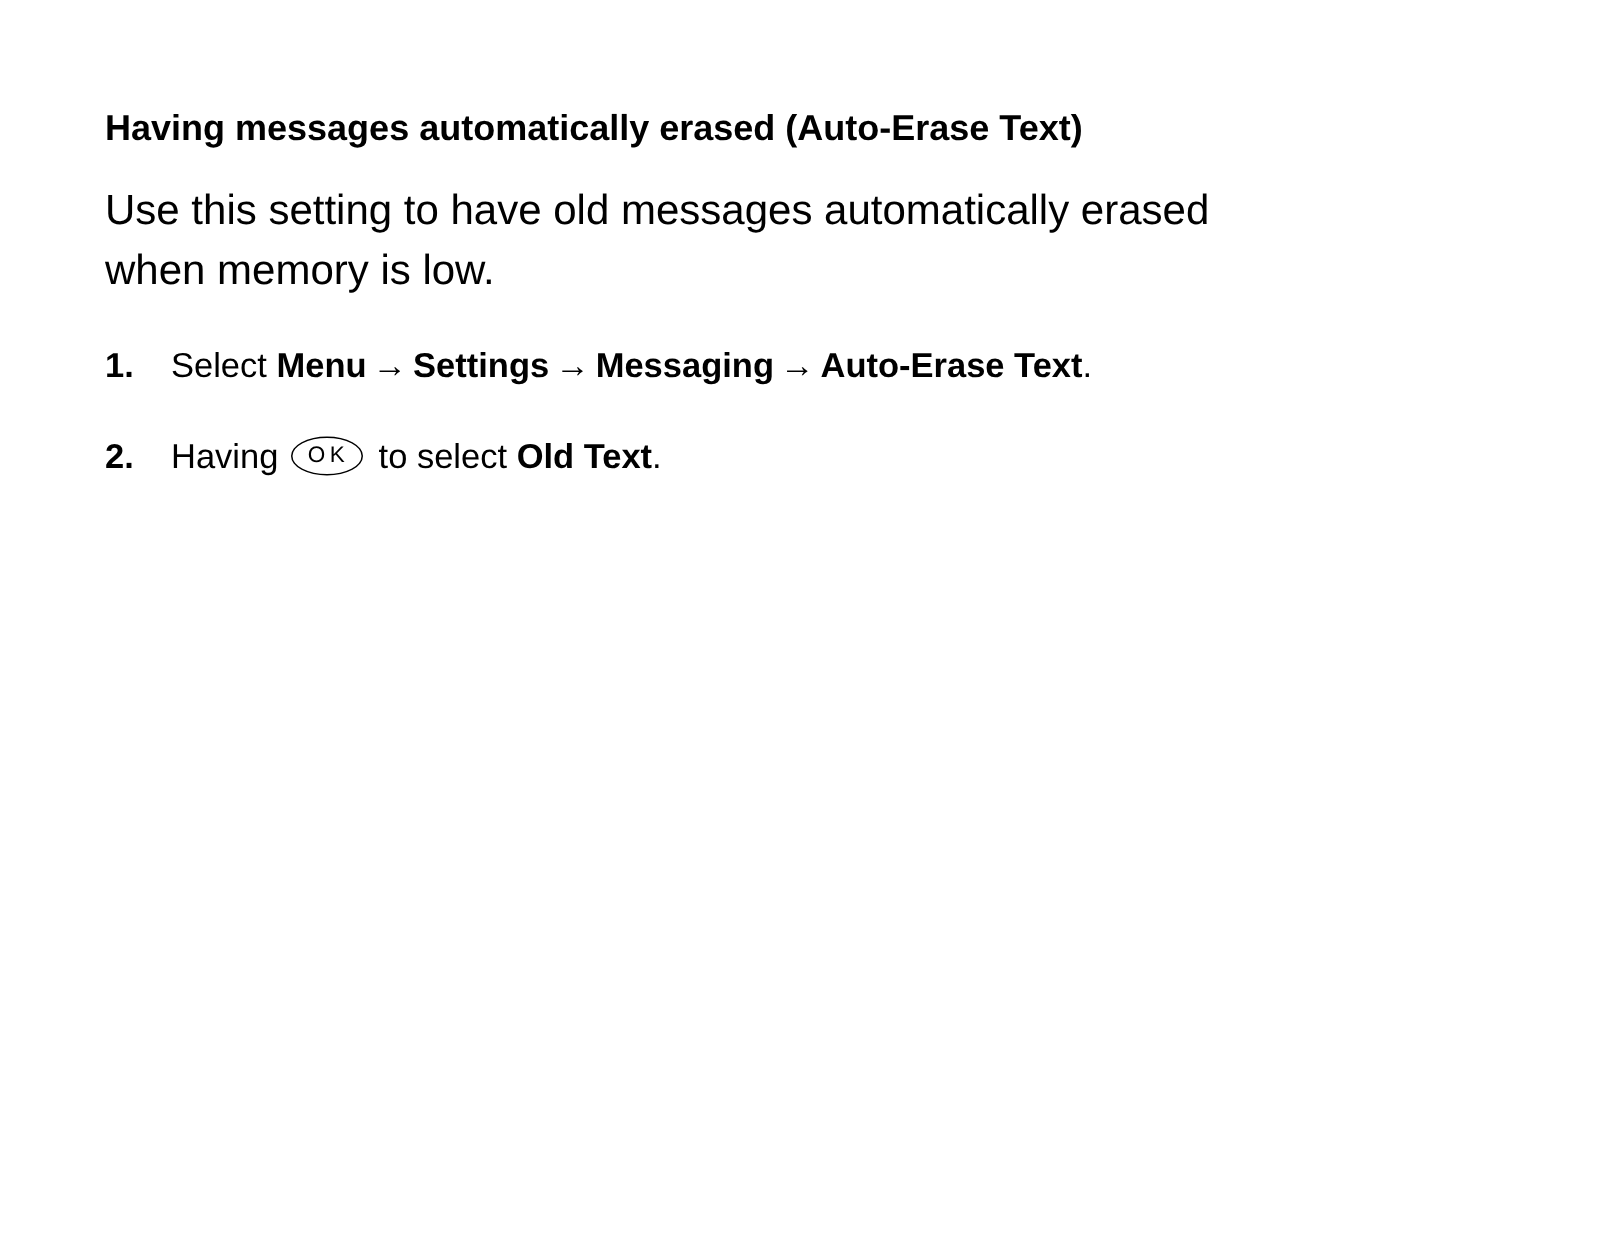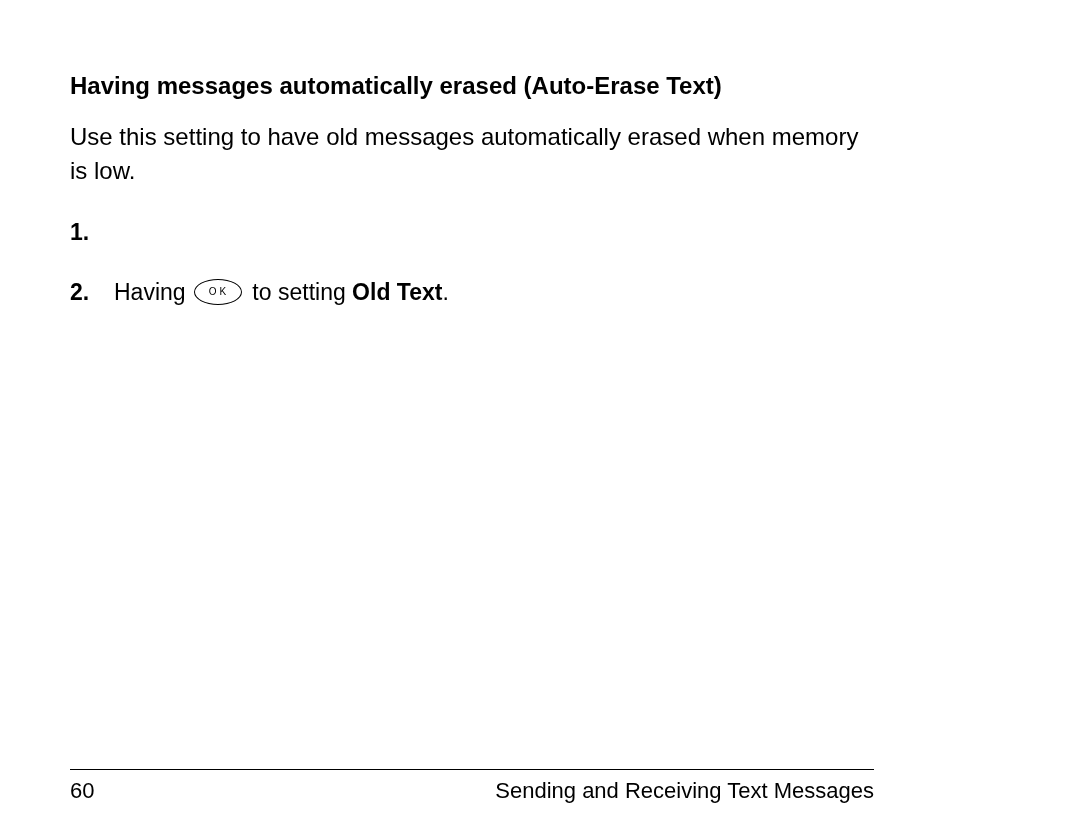--- a/index.html
+++ b/index.html
@@ -1,35 +1,35 @@
 <!DOCTYPE html>
 <html><head>
   <meta charset="utf-8">
   <style>
     * { margin: 0; padding: 0; box-sizing: border-box; }
     html, body { width: 1080px; height: 834px; background: #fff; font-family: Verdana, Geneva, Tahoma, sans-serif; color: #000; }
     .page { position: relative; width: 944px; height: 834px; padding: 70px 70px 0 70px; }
     .heading { font-size: 24px; font-weight: bold; line-height: 1.35; margin-bottom: 18px; }
-    .intro { font-size: 24px; line-height: 1.4; margin-bottom: 28px; }
+    .intro { font-size: 28px; line-height: 1.4; margin-bottom: 28px; }
     .steps { list-style: none; }
     .step { display: flex; font-size: 23px; line-height: 1.4; margin-bottom: 28px; }
     .step-num { font-weight: bold; min-width: 44px; }
     .step-body { display: block; }
     .b { font-weight: bold; }
     .arrow { display: inline-block; padding: 0 4px; font-family: 'Times New Roman', serif; }
     .ok-icon {
       display: inline-flex;
       align-items: center;
       justify-content: center;
       width: 48px;
       height: 26px;
       border: 1.6px solid #000;
       border-radius: 50% / 50%;
       font-family: Arial, Helvetica, sans-serif;
-      font-size: 10px;
+      font-size: 15px;
       letter-spacing: 3px;
       text-indent: 2px;
       line-height: 1;
       vertical-align: middle;
       position: relative;
       top: -2px;
       margin: 0 4px 0 2px;
     }
     .footer { position: absolute; left: 70px; right: 70px; bottom: 30px; }
     .footer-line { border-top: 1px solid #000; margin-bottom: 8px; }
@@ -40,30 +40,26 @@
 
 <div class="page">
 
   <div class="heading">Having messages automatically erased (Auto-Erase Text)</div>
 
   <div class="intro">Use this setting to have old messages automatically erased when memory is low.</div>
 
   <ol class="steps">
     <li class="step">
       <span class="step-num">1.</span>
+      <span class="step-body">
+        <span>Select </span><span class="b">Menu</span><span class="b arrow">→</span><span class="b">Settings</span><span class="b arrow">→</span><span class="b">Messaging</span><span class="b arrow">→</span><span class="b">Auto-Erase Text</span><span>.</span>
+      </span>
     </li>
     <li class="step">
       <span class="step-num">2.</span>
       <span class="step-body">
-        <span>Having </span><span class="ok-icon">OK</span><span> to setting </span><span class="b">Old Text</span><span>.</span>
+        <span>Having </span><span class="ok-icon">OK</span><span> to select </span><span class="b">Old Text</span><span>.</span>
       </span>
     </li>
   </ol>
 
-  <div class="footer">
-    <div class="footer-line"></div>
-    <div class="footer-row">
-      <span>60</span>
-      <span>Sending and Receiving Text Messages</span>
-    </div>
-  </div>
 
 </div>
 
 </body></html>

